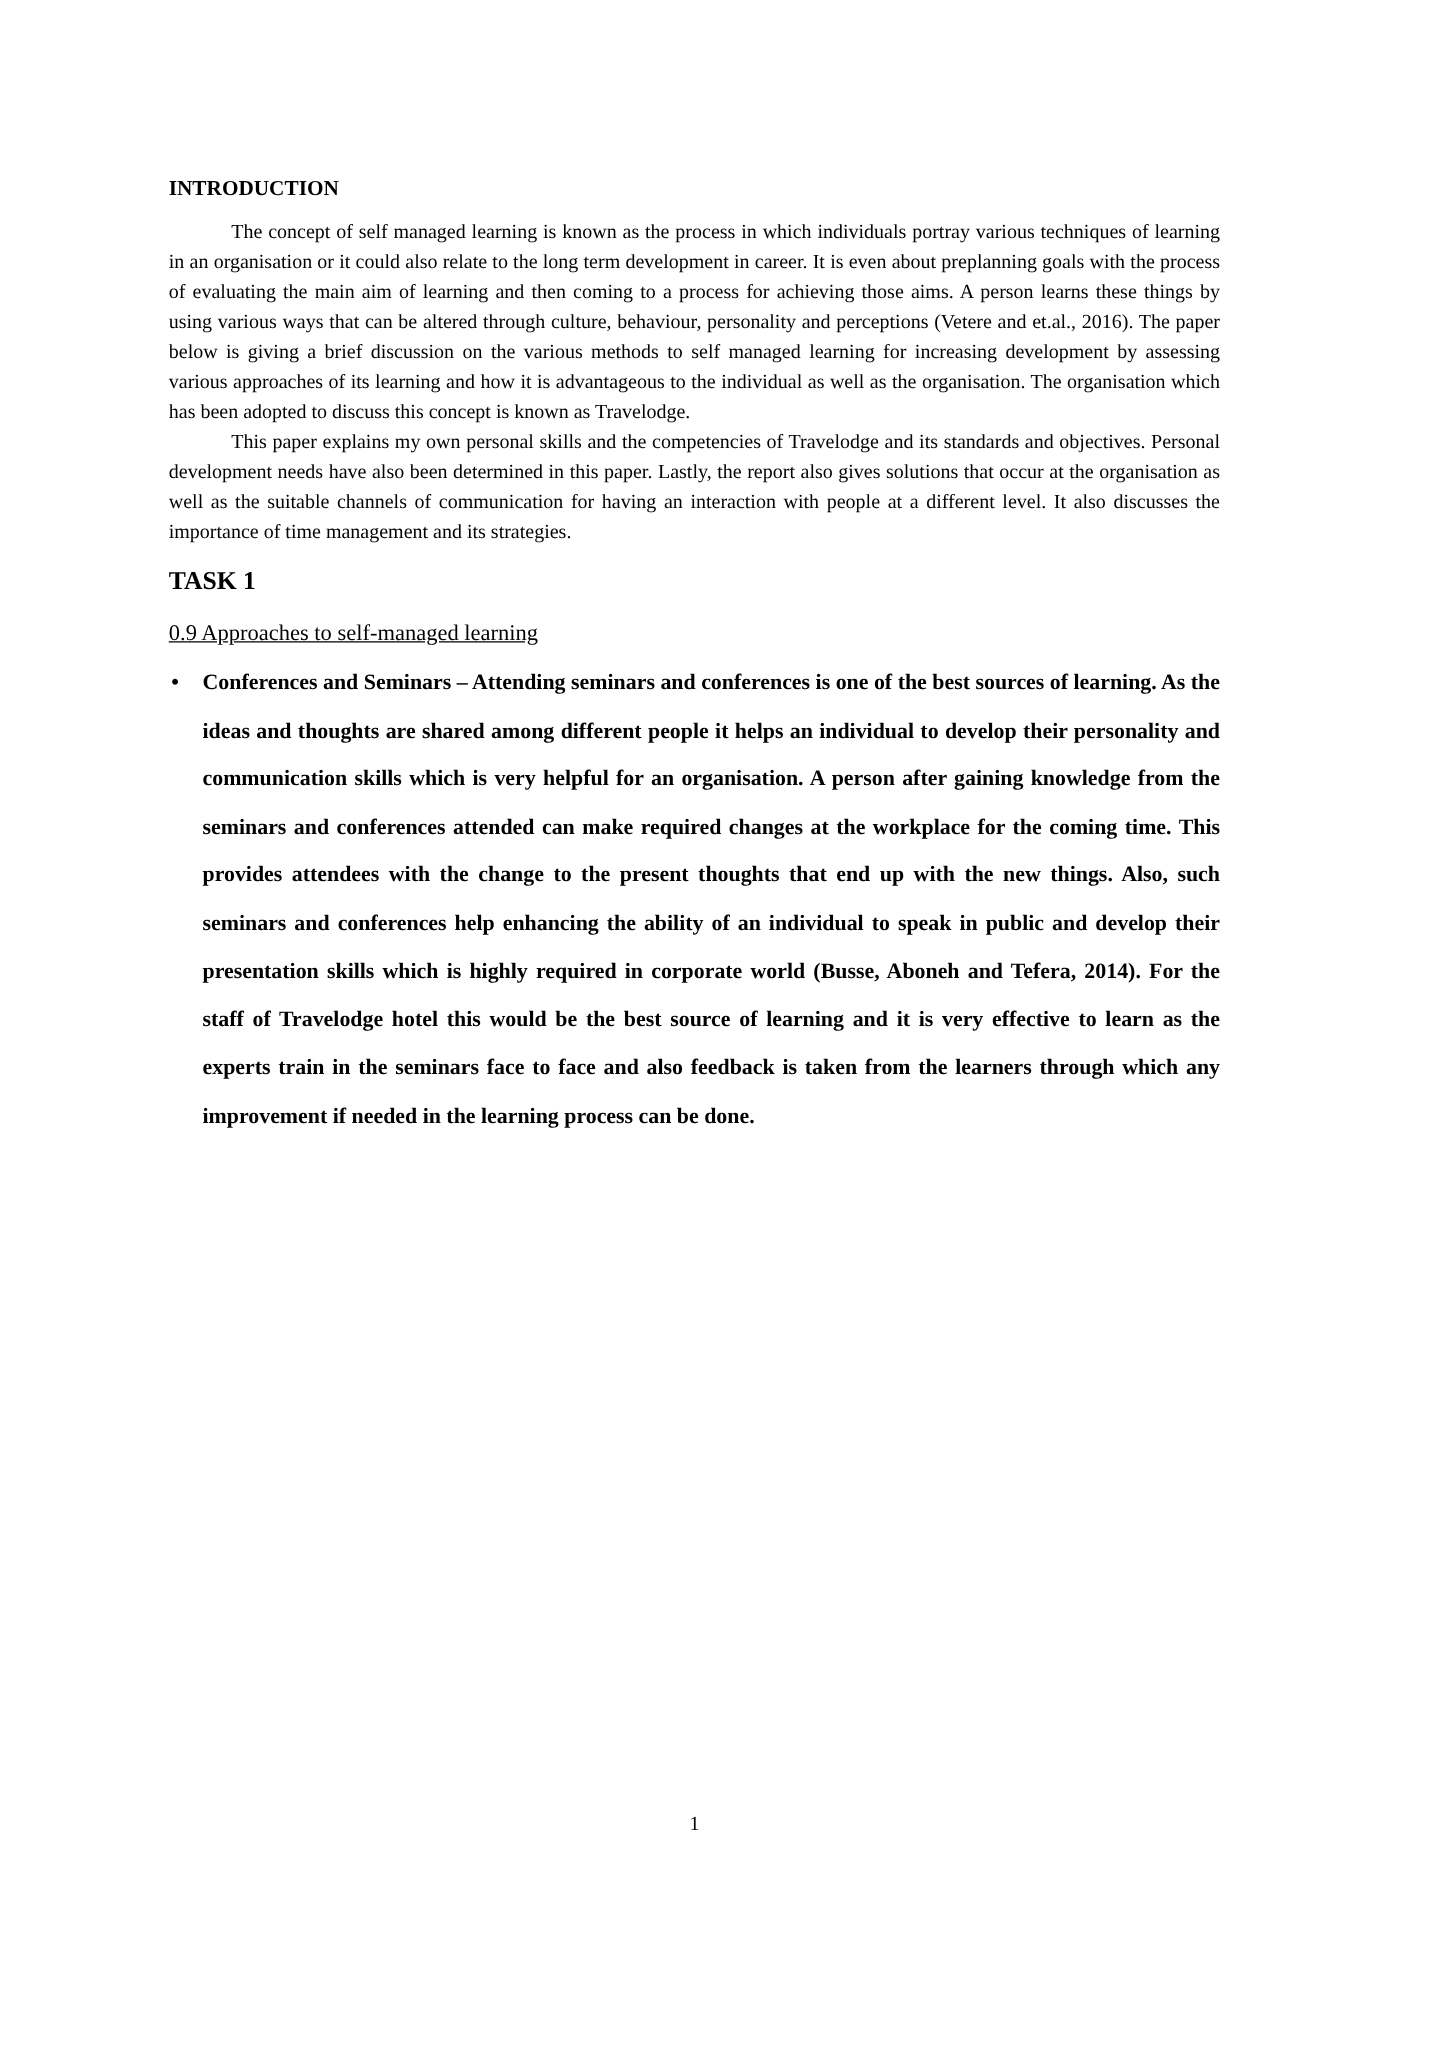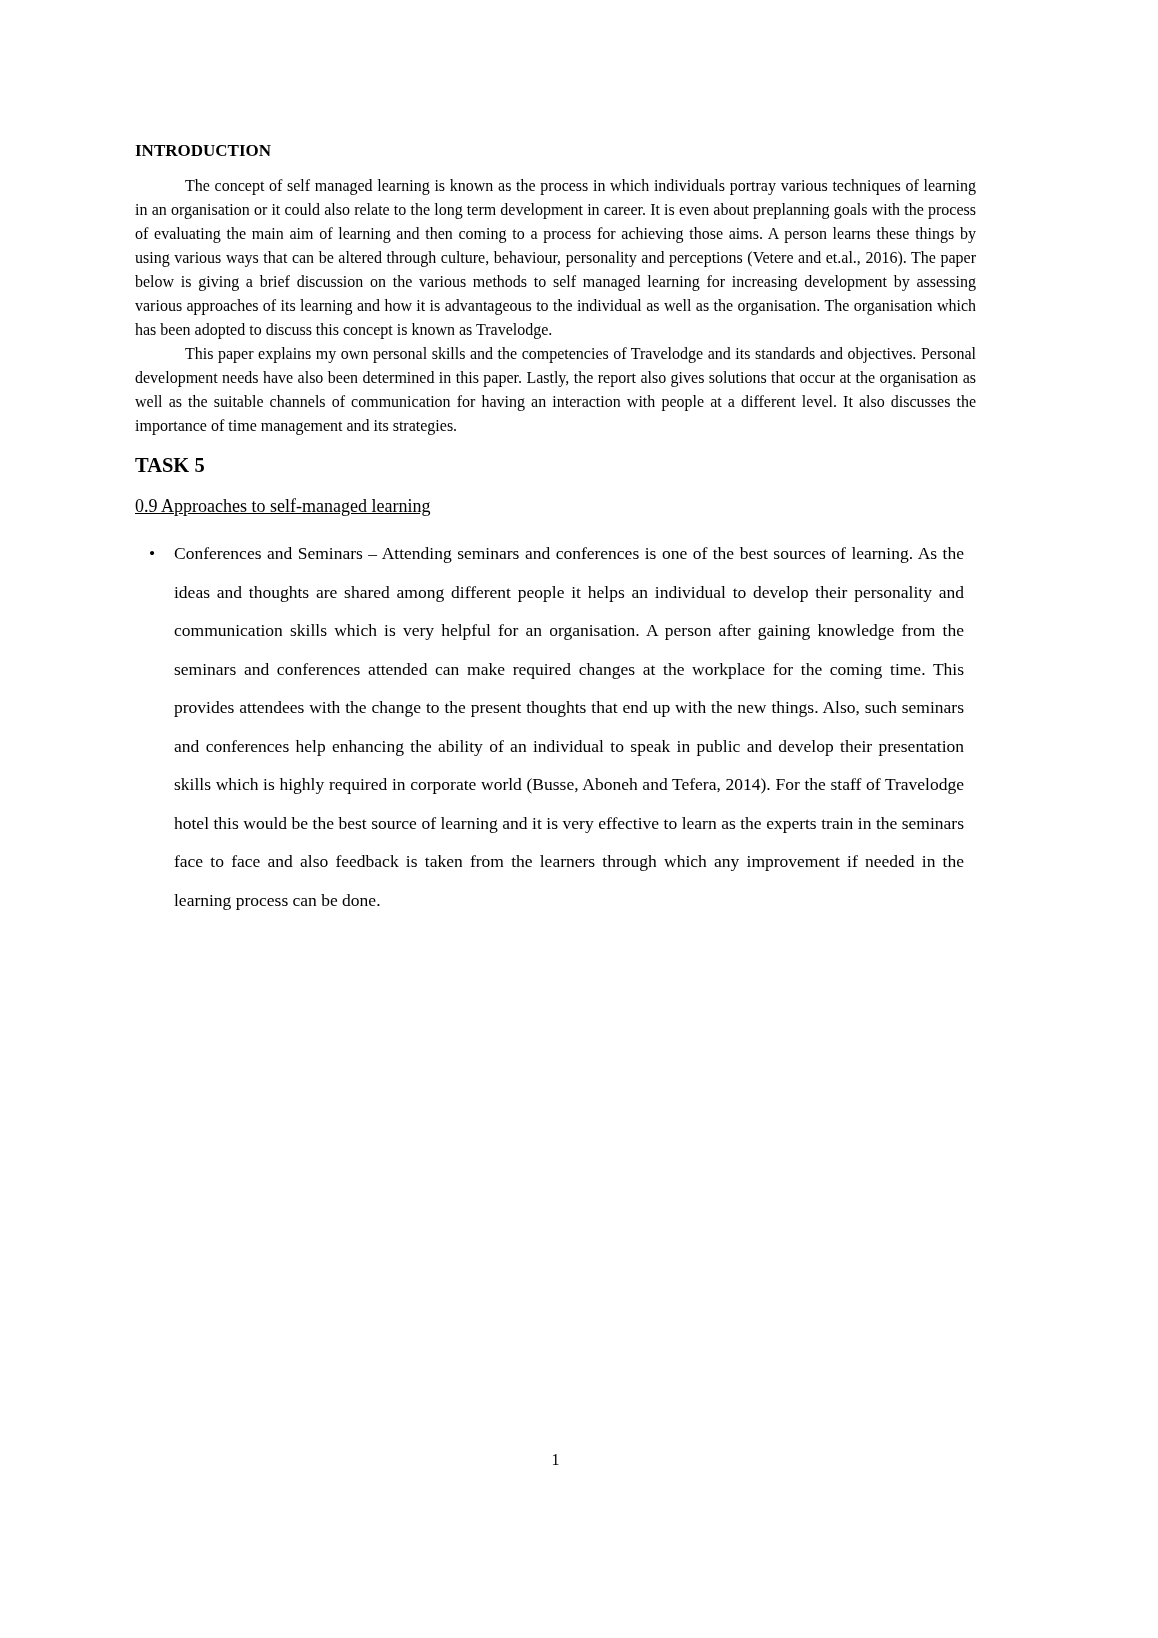--- a/index.html
+++ b/index.html
@@ -39,22 +39,23 @@
   }
   p.body-para {
     font-size: 16px;
     line-height: 24px;
     text-align: justify;
     text-indent: 50px;
     margin: 0;
   }
   ul.bullet-list {
     list-style: none;
-    margin: 12px;
+    margin: 0;
     padding: 0;
+    font-weight: bold;
   }
   ul.bullet-list > li {
     position: relative;
     padding-left: 27px;
     font-size: 17.5px;
     line-height: 38.5px;
     text-align: justify;
   }
   ul.bullet-list > li::before {
     content: "\2022";
@@ -77,21 +78,21 @@
 <body>
 
 <div class="page-content">
 
   <h1 class="heading-1">INTRODUCTION</h1>
 
   <p class="body-para">The concept of self managed learning is known as the process in which individuals portray various techniques of learning in an organisation or it could also relate to the long term development in career. It is even about preplanning goals with the process of evaluating the main aim of learning and then coming to a process for achieving those aims. A person learns these things by using various ways that can be altered through culture, behaviour, personality and perceptions (Vetere and et.al., 2016). The paper below is giving a brief discussion on the various methods to self managed learning for increasing development by assessing various approaches of its learning and how it is advantageous to the individual as well as the organisation. The organisation which has been adopted to discuss this concept is known as Travelodge.</p>
 
   <p class="body-para">This paper explains my own personal skills and the competencies of Travelodge and its standards and objectives. Personal development needs have also been determined in this paper. Lastly, the report also gives solutions that occur at the organisation as well as the suitable channels of communication for having an interaction with people at a different level. It also discusses the importance of time management and its strategies.</p>
 
-  <h1 class="heading-task">TASK 5</h1>
+  <h1 class="heading-task">TASK 1</h1>
 
   <h2 class="heading-2">0.9 Approaches to self-managed learning</h2>
 
 
   <ul class="bullet-list">
     <li>
       <span>Conferences and Seminars – Attending seminars and conferences is one of the best sources of learning. As the ideas and thoughts are shared among different people it helps an individual to develop their personality and communication skills which is very helpful for an organisation. A person after gaining knowledge from the seminars and conferences attended can make required changes at the workplace for the coming time. This provides attendees with the change to the present thoughts that end up with the new things. Also, such seminars and conferences help enhancing the ability of an individual to speak in public and develop their presentation skills which is highly required in corporate world (Busse, Aboneh and Tefera, 2014). For the staff of Travelodge hotel this would be the best source of learning and it is very effective to learn as the experts train in the seminars face to face and also feedback is taken from the learners through which any improvement if needed in the learning process can be done.</span>
     </li>
   </ul>
 

